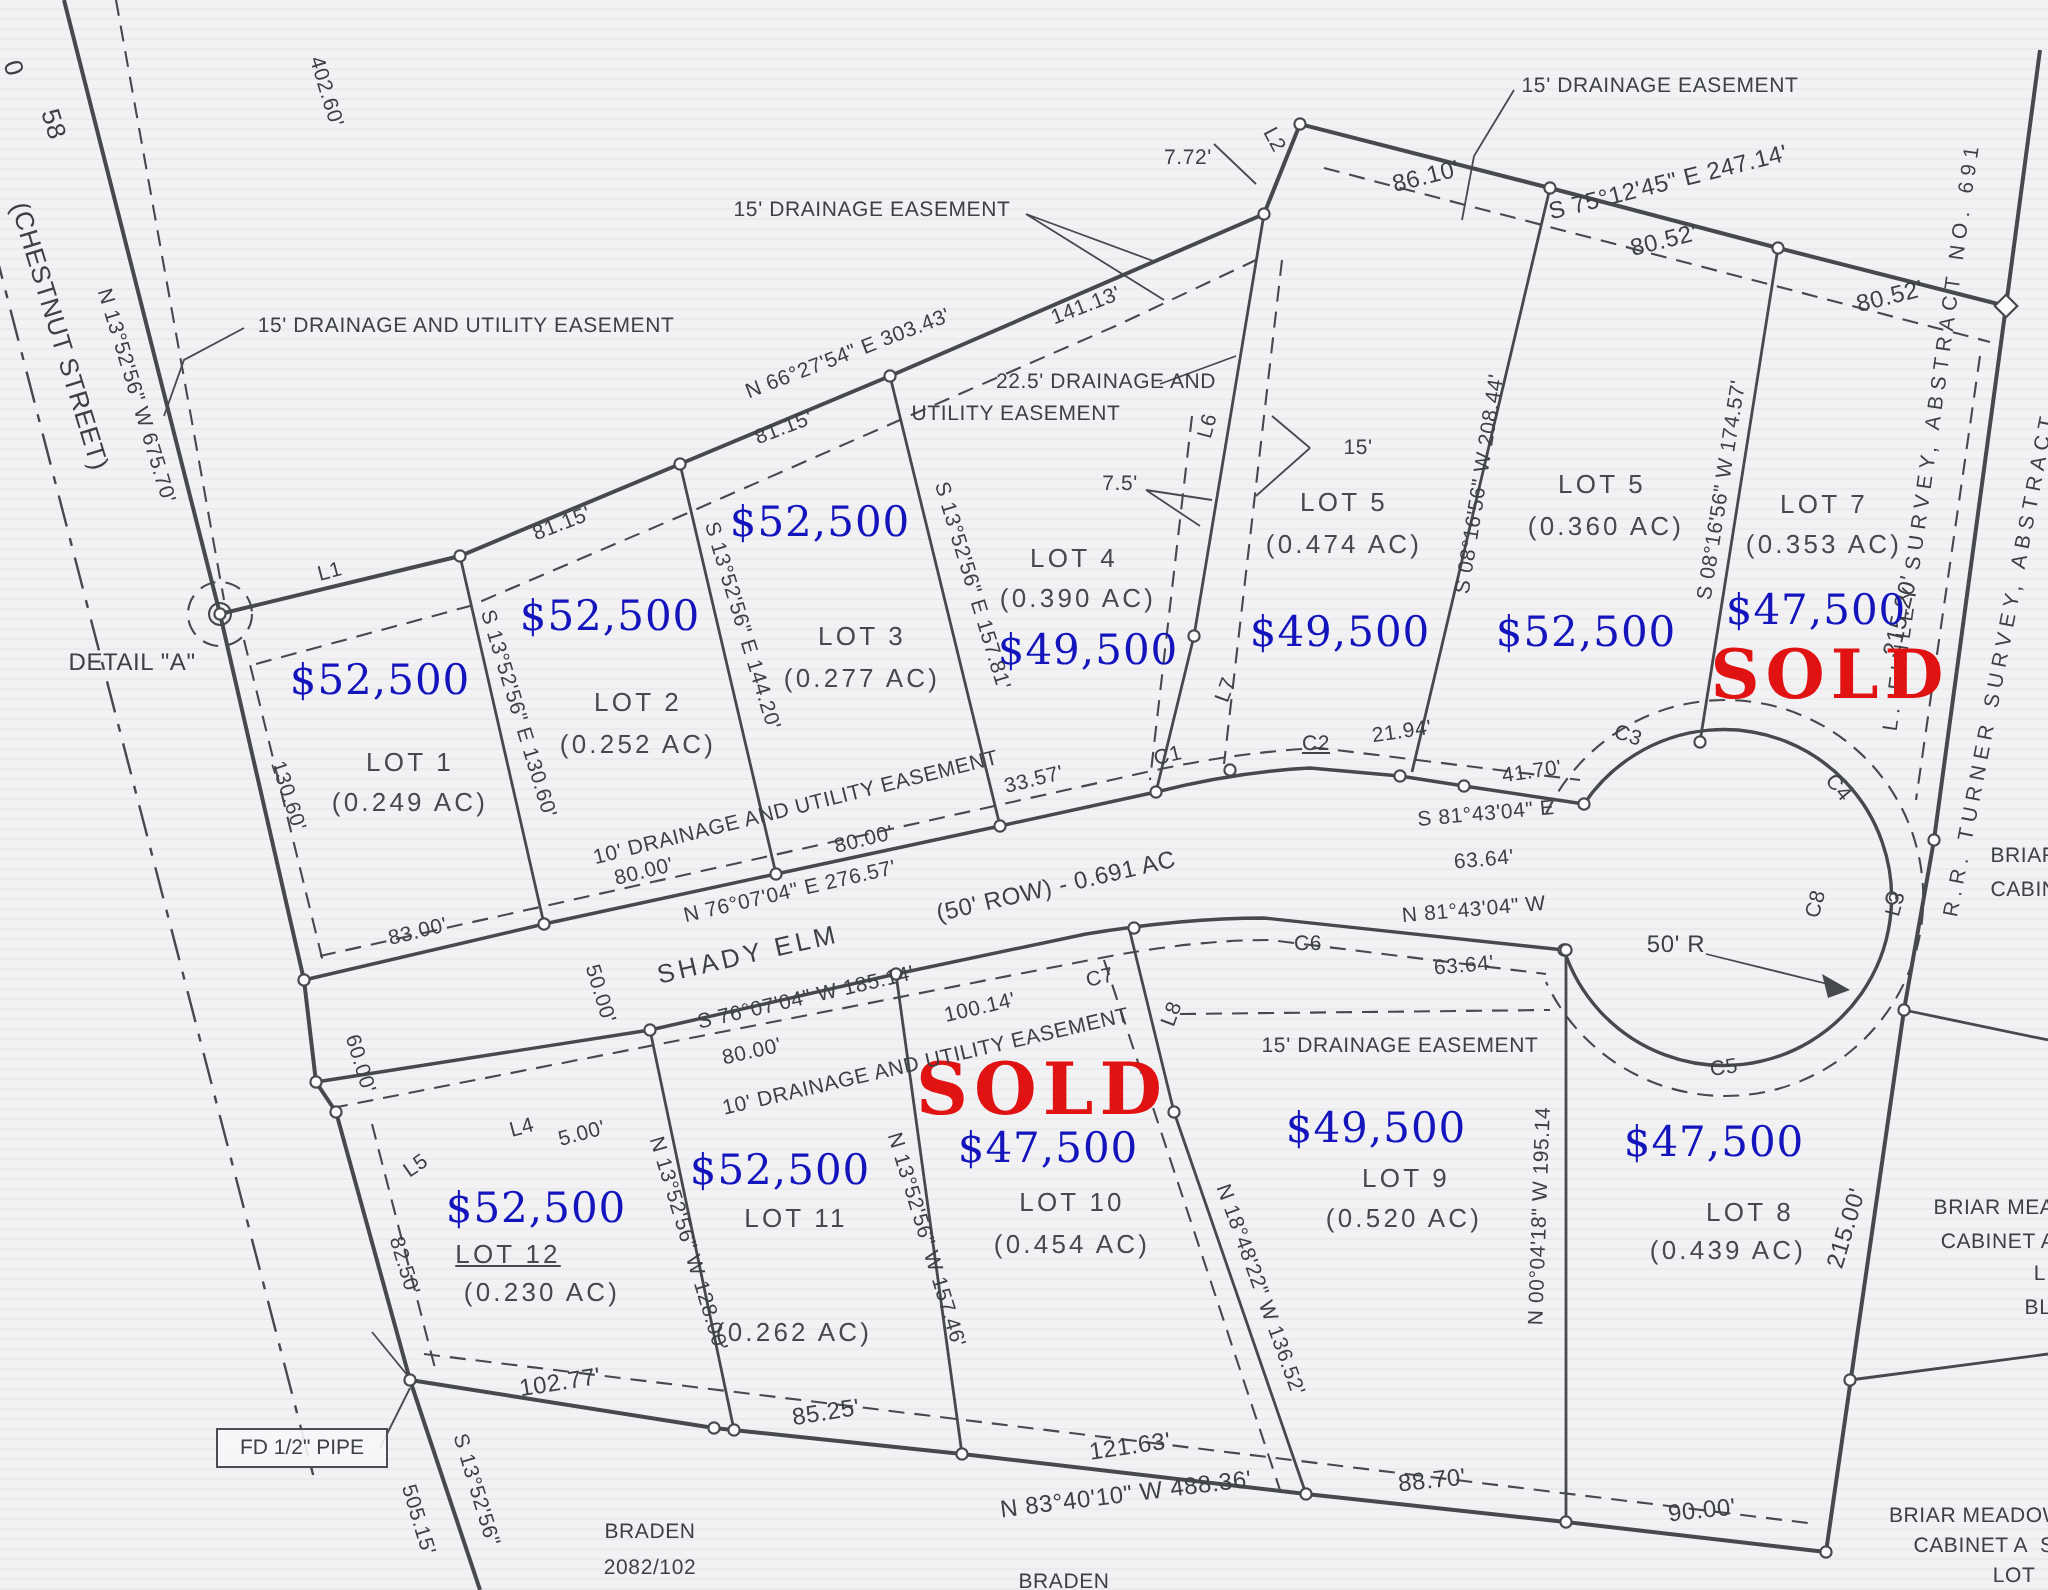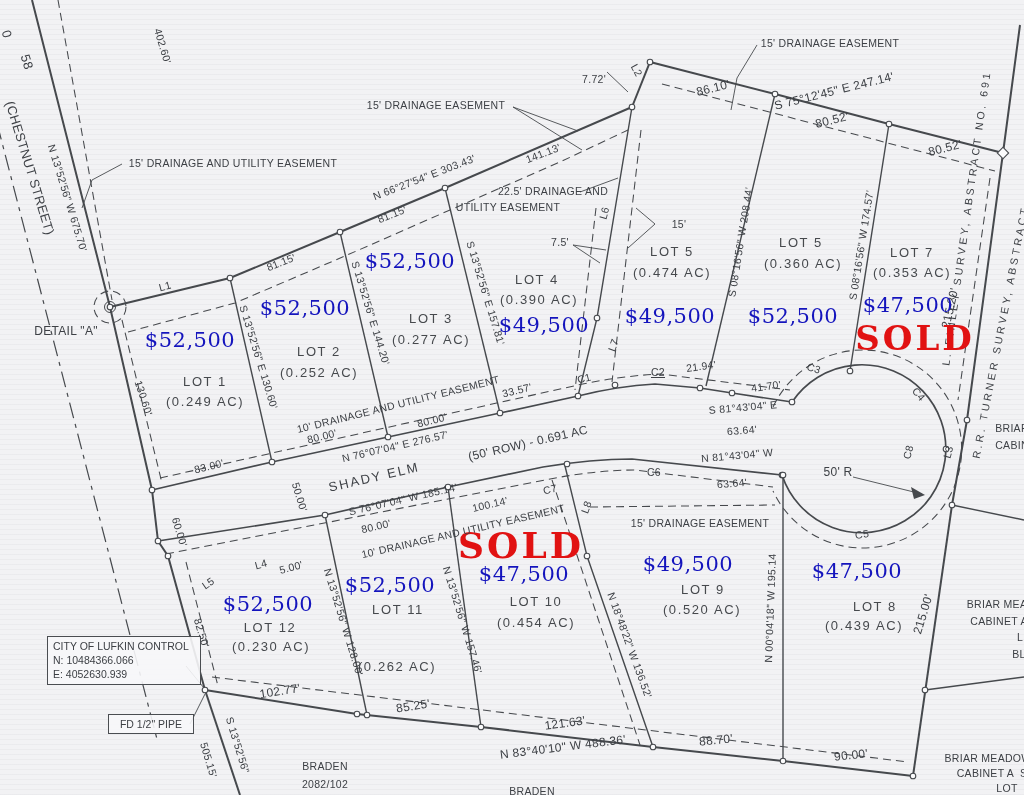--- a/index.html
+++ b/index.html
@@ -191,21 +191,21 @@
       <div class="lbl lot" style="left: 703px; top: 589px; transform: translate(-50%, -50%) rotate(0deg);">LOT 9</div>
       <div class="lbl lot" style="left: 702px; top: 609px; transform: translate(-50%, -50%) rotate(0deg);">(0.520 AC)</div>
       <div class="lbl sold" style="left: 521px; top: 545px; font-size: 36px; transform: translate(-50%, -50%) rotate(0deg);">SOLD</div>
       <div class="lbl price" style="left: 524px; top: 574px; transform: translate(-50%, -50%) rotate(0deg);">$47,500</div>
       <div class="lbl lot" style="left: 536px; top: 601px; transform: translate(-50%, -50%) rotate(0deg);">LOT 10</div>
       <div class="lbl lot" style="left: 536px; top: 622px; transform: translate(-50%, -50%) rotate(0deg);">(0.454 AC)</div>
       <div class="lbl price" style="left: 390px; top: 585px; transform: translate(-50%, -50%) rotate(0deg);">$52,500</div>
       <div class="lbl lot" style="left: 398px; top: 609px; transform: translate(-50%, -50%) rotate(0deg);">LOT 11</div>
       <div class="lbl lot" style="left: 397px; top: 666px; transform: translate(-50%, -50%) rotate(0deg);">(0.262 AC)</div>
       <div class="lbl price" style="left: 268px; top: 604px; transform: translate(-50%, -50%) rotate(0deg);">$52,500</div>
-      <div class="lbl lot" style="left: 270px; top: 627px; transform: translate(-50%, -50%) rotate(0deg);">LOT 12</div>
+      <div class="lbl lot" style="left: 254px; top: 627px; transform: translate(-50%, -50%) rotate(0deg); text-decoration: underline;">LOT 12</div>
       <div class="lbl lot" style="left: 271px; top: 646px; transform: translate(-50%, -50%) rotate(0deg);">(0.230 AC)</div>
       <div class="lbl" style="left: 259px; top: 357px; transform: translate(-50%, -50%) rotate(73deg);">S 13°52'56" E 130.60'</div>
       <div class="lbl" style="left: 371px; top: 313px; transform: translate(-50%, -50%) rotate(73deg);">S 13°52'56" E 144.20'</div>
       <div class="lbl" style="left: 486px; top: 293px; transform: translate(-50%, -50%) rotate(73deg);">S 13°52'56" E 157.81'</div>
       <div class="lbl" style="left: 740px; top: 242px; transform: translate(-50%, -50%) rotate(-81deg);">S 08°16'56" W 208.44'</div>
       <div class="lbl" style="left: 861px; top: 245px; transform: translate(-50%, -50%) rotate(-81deg);">S 08°16'56" W 174.57'</div>
       <div class="lbl" style="left: 344px; top: 622px; transform: translate(-50%, -50%) rotate(73deg);">N 13°52'56" W 128.00'</div>
       <div class="lbl" style="left: 463px; top: 620px; transform: translate(-50%, -50%) rotate(73deg);">N 13°52'56" W 157.46'</div>
       <div class="lbl" style="left: 630px; top: 645px; transform: translate(-50%, -50%) rotate(70deg);">N 18°48'22" W 136.52'</div>
       <div class="lbl" style="left: 770px; top: 608px; transform: translate(-50%, -50%) rotate(-88deg);">N 00°04'18" W 195.14</div>
@@ -268,23 +268,18 @@
       <div class="lbl" style="left: 1012px; top: 445px; transform: translate(-50%, -50%) rotate(0deg);">CABIN</div>
       <div class="lbl" style="left: 997px; top: 604px; transform: translate(-50%, -50%) rotate(0deg);">BRIAR MEA</div>
       <div class="lbl" style="left: 999px; top: 621px; transform: translate(-50%, -50%) rotate(0deg);">CABINET A</div>
       <div class="lbl" style="left: 1020px; top: 637px; transform: translate(-50%, -50%) rotate(0deg);">L</div>
       <div class="lbl" style="left: 1019px; top: 654px; transform: translate(-50%, -50%) rotate(0deg);">BL</div>
       <div class="lbl" style="left: 988px; top: 758px; transform: translate(-50%, -50%) rotate(0deg);">BRIAR MEADOW</div>
       <div class="lbl" style="left: 992px; top: 773px; transform: translate(-50%, -50%) rotate(0deg);">CABINET A  S</div>
       <div class="lbl" style="left: 1007px; top: 788px; transform: translate(-50%, -50%) rotate(0deg);">LOT</div>
     </div>
 
-  <div id="control-box" class="map-box">
-    <div>CITY OF LUFKIN CONTROL</div>
-    <div>N: 10484366.066</div>
-    <div>E: 4052630.939</div>
-  </div>
 
   <div id="pipe-box" class="map-box">
     <span>FD 1/2" PIPE</span>
   </div>
 
 </div>
 
 </body></html>

